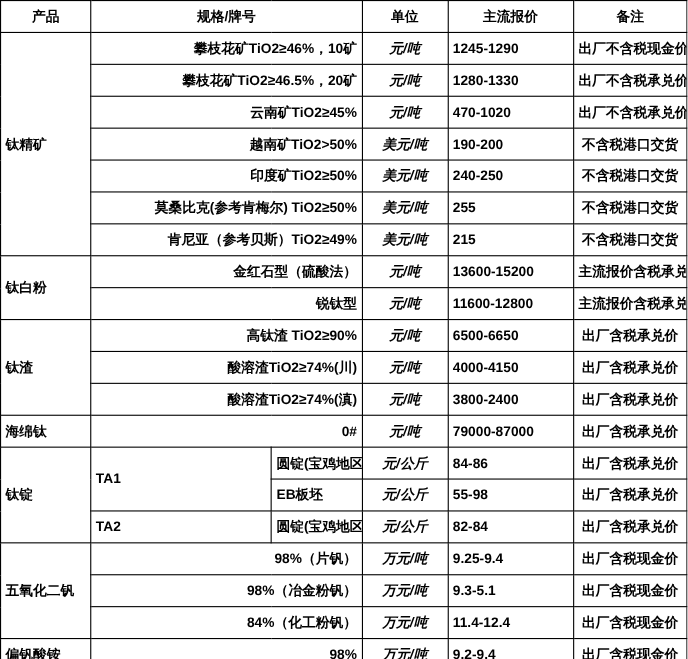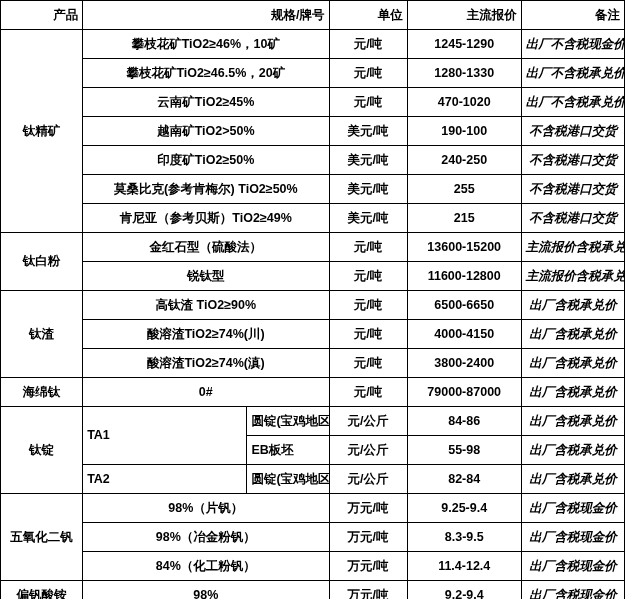--- a/index.html
+++ b/index.html
@@ -24,43 +24,43 @@
     font-size: 12.5px;
     font-weight: bold;
     color: #000000;
     padding: 0 4px;
     line-height: 1.15;
     vertical-align: middle;
     white-space: nowrap;
     overflow: hidden;
   }
   #price-table thead th {
+    text-align: center;
+    height: 27px;
+  }
+  .c-cat {
+    text-align: left;
+  }
+  .c-spec {
     text-align: right;
-    height: 27px;
-  }
-  .c-cat {
-    text-align: center;
-  }
-  .c-spec {
-    text-align: center;
     margin-top: 22px;
   }
   .c-spec-sub {
     text-align: left;
   }
   .c-unit {
     text-align: center;
+    font-style: italic;
   }
   .c-price {
-    text-align: center;
+    text-align: left;
     margin-top: 25px;
   }
   .c-note {
     text-align: center;
-    font-style: italic;
   }
   col.col-cat   { width: 82px; }
   col.col-spec  { width: 164px; }
   col.col-spec2 { width: 82px; }
   col.col-unit  { width: 78px; }
   col.col-price { width: 114px; }
   col.col-note  { width: 103px; }
   tr { height: 29px; }
 </style>
 </head>
@@ -100,21 +100,21 @@
       </tr>
       <tr>
         <td class="c-spec" colspan="2">云南矿TiO2≥45%</td>
         <td class="c-unit">元/吨</td>
         <td class="c-price">470-1020</td>
         <td class="c-note">出厂不含税承兑价</td>
       </tr>
       <tr>
         <td class="c-spec" colspan="2">越南矿TiO2&gt;50%</td>
         <td class="c-unit">美元/吨</td>
-        <td class="c-price">190-100</td>
+        <td class="c-price">190-200</td>
         <td class="c-note">不含税港口交货</td>
       </tr>
       <tr>
         <td class="c-spec" colspan="2">印度矿TiO2≥50%</td>
         <td class="c-unit">美元/吨</td>
         <td class="c-price">240-250</td>
         <td class="c-note">不含税港口交货</td>
       </tr>
       <tr>
         <td class="c-spec" colspan="2">莫桑比克(参考肯梅尔) TiO2≥50%</td>
@@ -191,21 +191,21 @@
       <tr>
         <td class="c-cat" rowspan="3">五氧化二钒</td>
         <td class="c-spec" colspan="2">98%（片钒）</td>
         <td class="c-unit">万元/吨</td>
         <td class="c-price">9.25-9.4</td>
         <td class="c-note">出厂含税现金价</td>
       </tr>
       <tr>
         <td class="c-spec" colspan="2">98%（冶金粉钒）</td>
         <td class="c-unit">万元/吨</td>
-        <td class="c-price">8.3-9.5</td>
+        <td class="c-price">9.3-5.1</td>
         <td class="c-note">出厂含税现金价</td>
       </tr>
       <tr>
         <td class="c-spec" colspan="2">84%（化工粉钒）</td>
         <td class="c-unit">万元/吨</td>
         <td class="c-price">11.4-12.4</td>
         <td class="c-note">出厂含税现金价</td>
       </tr>
       <tr>
         <td class="c-cat">偏钒酸铵</td>

